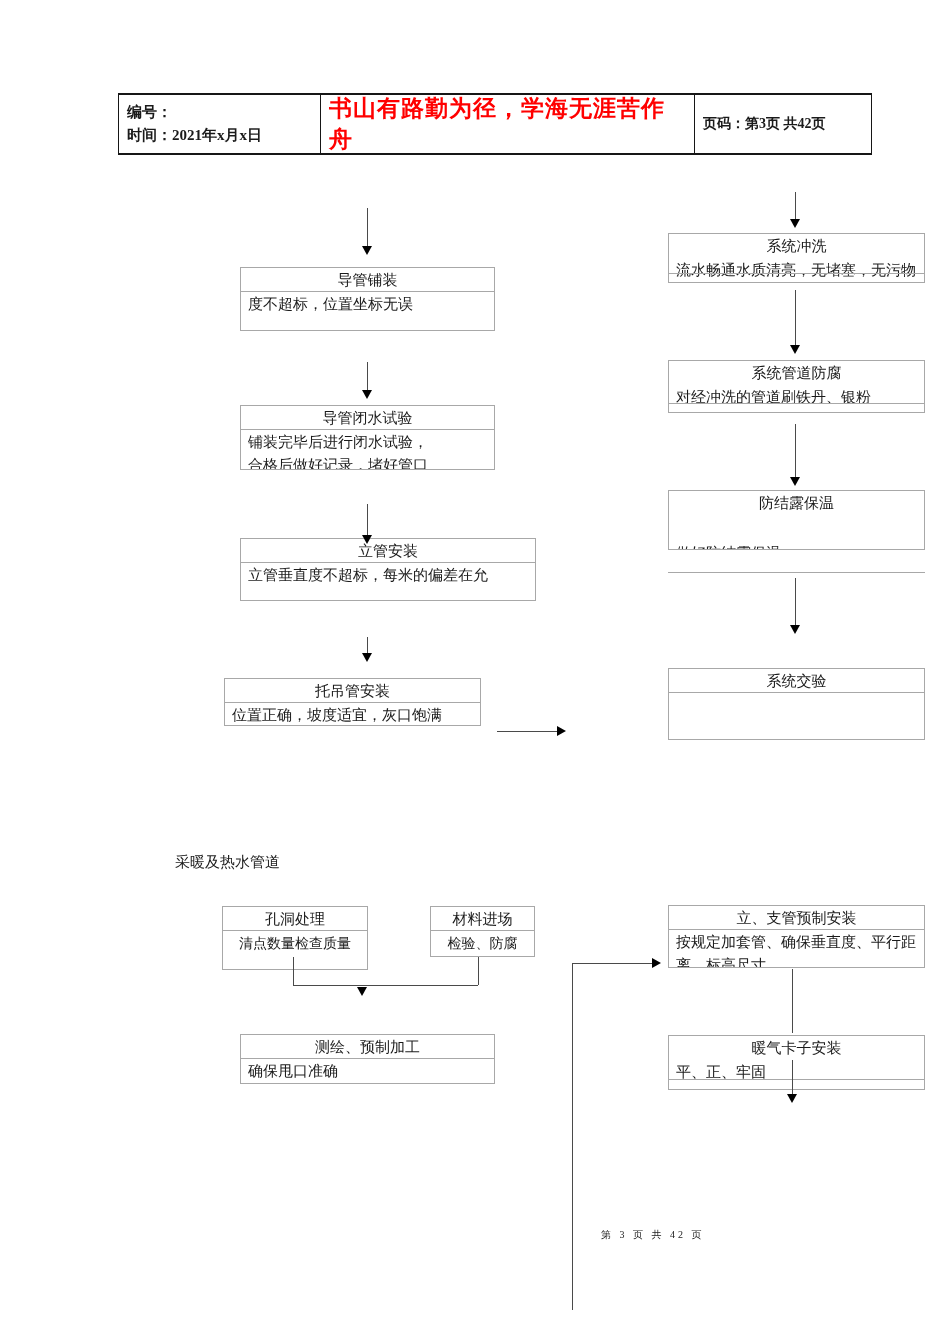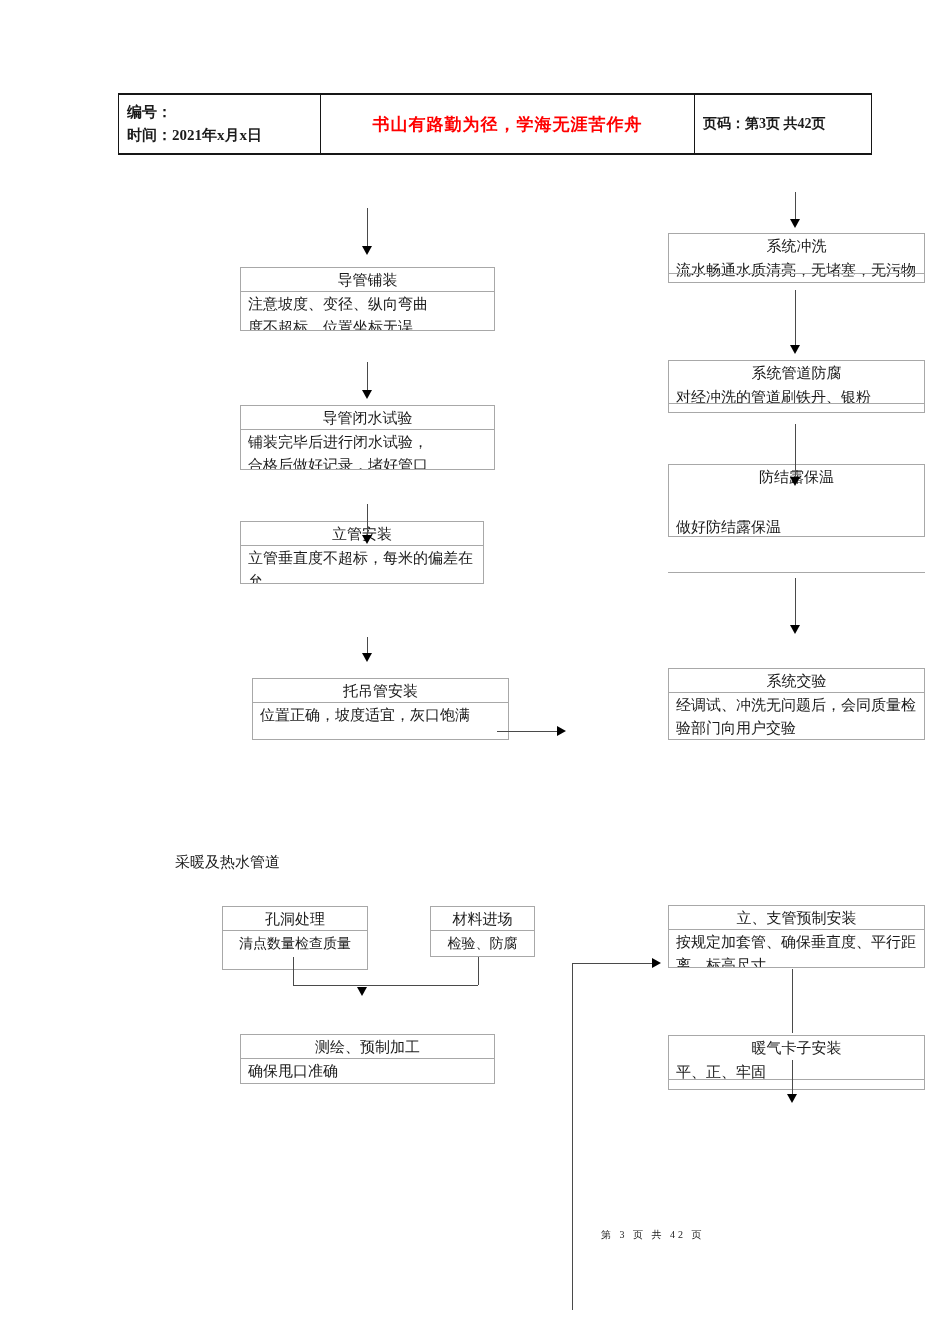--- a/index.html
+++ b/index.html
@@ -8,21 +8,21 @@
   .page { position:relative; width:950px; height:1344px; background:#fff; overflow:hidden; }
 
   
   .htable { position:absolute; left:118px; top:93px; width:754px; height:62px;
             border-top:2px solid #161616; border-bottom:2px solid #161616;
             border-left:1px solid #161616; border-right:1px solid #161616;
             display:flex; background:#fff; }
   .hcell { display:flex; flex-direction:column; justify-content:center; padding:3px 8px; }
   .hcell-left  { width:202px; border-right:1px solid #161616; font-weight:bold; font-size:15px; line-height:23px; }
   .hcell-mid   { width:374px; border-right:1px solid #161616; align-items:center; justify-content:center;
-                 font-weight:bold; font-size:17px; color:#ff0000; letter-spacing:1px; }
+                 font-weight:bold; font-size:23px; color:#ff0000; letter-spacing:1px; }
   .hcell-right { flex:1; font-weight:bold; font-size:14px; }
 
   
   .fbox { position:absolute; border:1px solid #a8a8a8; background:#fff; overflow:hidden; font-size:15px; }
   .fbox .t { height:24px; line-height:24px; text-align:center; }
   .fbox .t.sep { border-bottom:1px solid #a8a8a8; }
   .fbox .b { padding:1px 7px 0 7px; line-height:23px; }
   .fbox .b.center { text-align:center; padding:1px 2px 16px 2px; font-size:14px; }
   .strike { position:absolute; left:0; right:0; height:0; border-top:1px solid #a8a8a8; }
 
@@ -50,42 +50,41 @@
       <div>编号：</div>
       <div>时间：2021年x月x日</div>
     </div>
     <div class="hcell hcell-mid">书山有路勤为径，学海无涯苦作舟</div>
     <div class="hcell hcell-right">页码：第3页 共42页</div>
   </div>
 
   <div class="fbox" style="left:240px;top:267px;width:255px;height:64px">
     <div class="t sep">导管铺装</div>
     <div class="b">
-      <div>注意坡度、变径、纵向弯曲</div>
       <div>度不超标，位置坐标无误</div>
     </div>
   </div>
 
   <div class="fbox" style="left:240px;top:405px;width:255px;height:65px">
     <div class="t sep">导管闭水试验</div>
     <div class="b">
       <div>铺装完毕后进行闭水试验，</div>
       <div>合格后做好记录，堵好管口</div>
     </div>
   </div>
 
-  <div class="fbox" style="left:240px;top:521px;width:244px;height:63px">
+  <div class="fbox" style="left:240px;top:538px;width:296px;height:63px">
     <div class="t sep">立管安装</div>
     <div class="b">
       <div>立管垂直度不超标，每米的偏差在允</div>
 
     </div>
   </div>
 
-  <div class="fbox" style="left:252px;top:678px;width:257px;height:62px">
+  <div class="fbox" style="left:224px;top:678px;width:257px;height:48px">
     <div class="t sep">托吊管安装</div>
     <div class="b">
       <div>位置正确，坡度适宜，灰口饱满</div>
     </div>
   </div>
 
   <div class="fbox" style="left:668px;top:233px;width:257px;height:50px">
     <div class="t">系统冲洗</div>
     <div class="b">
       <div>流水畅通水质清亮，无堵塞，无污物</div>
@@ -94,33 +93,29 @@
   </div>
 
   <div class="fbox" style="left:668px;top:360px;width:257px;height:53px">
     <div class="t">系统管道防腐</div>
     <div class="b">
       <div>对经冲洗的管道刷铁丹、银粉</div>
     </div>
     <div class="strike" style="top:42px"></div>
   </div>
 
-  <div class="fbox" style="left:668px;top:464px;width:257px;height:73px">
+  <div class="fbox" style="left:668px;top:490px;width:257px;height:60px">
     <div class="t">防结露保温</div>
     <div class="b" style="margin-top:26px">
       <div>做好防结露保温</div>
     </div>
   </div>
 
   <div class="fbox" style="left:668px;top:668px;width:257px;height:72px">
     <div class="t sep">系统交验</div>
-    <div class="b">
-      <div>经调试、冲洗无问题后，会同质量检</div>
-      <div>验部门向用户交验</div>
-    </div>
   </div>
 
   <div class="hline light" style="left:668px;top:572px;width:257px"></div>
 
   <div class="sec-label">采暖及热水管道</div>
 
   <div class="fbox" style="left:222px;top:906px;width:146px;height:64px">
     <div class="t sep">孔洞处理</div>
     <div class="b center">
       <div>清点数量检查质量</div>

